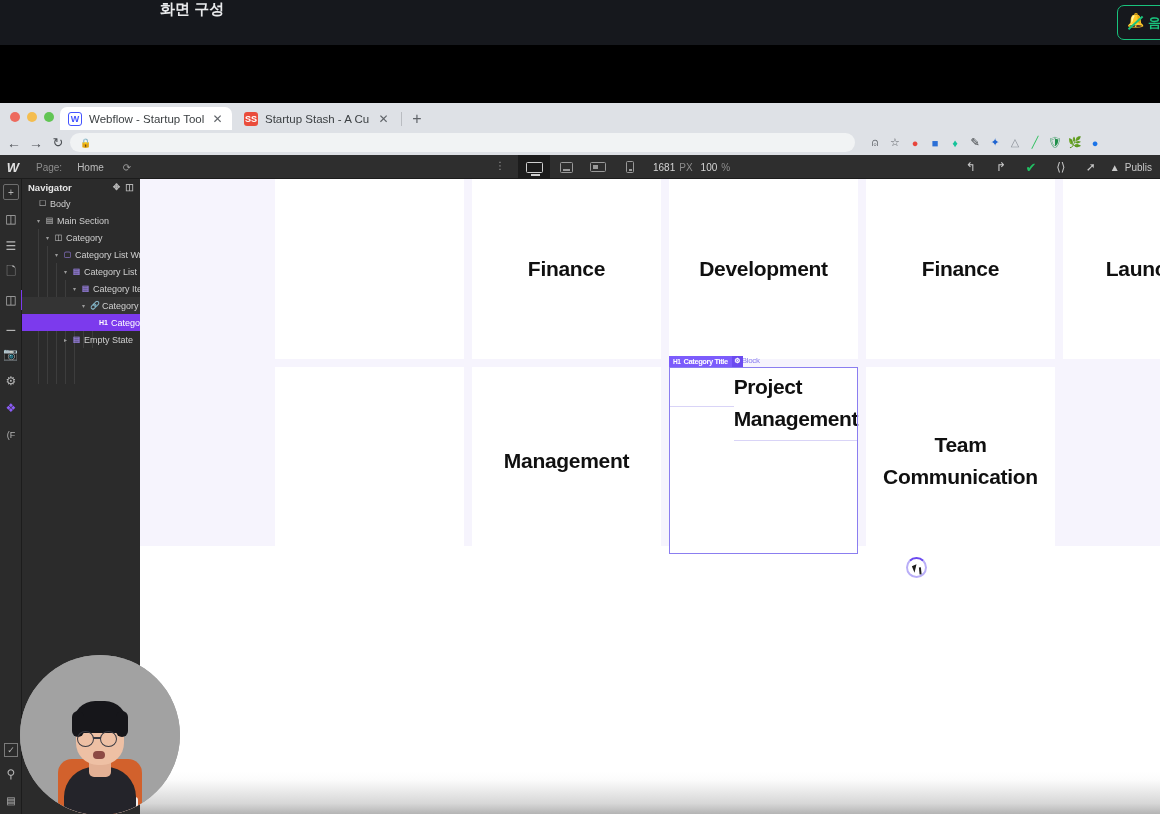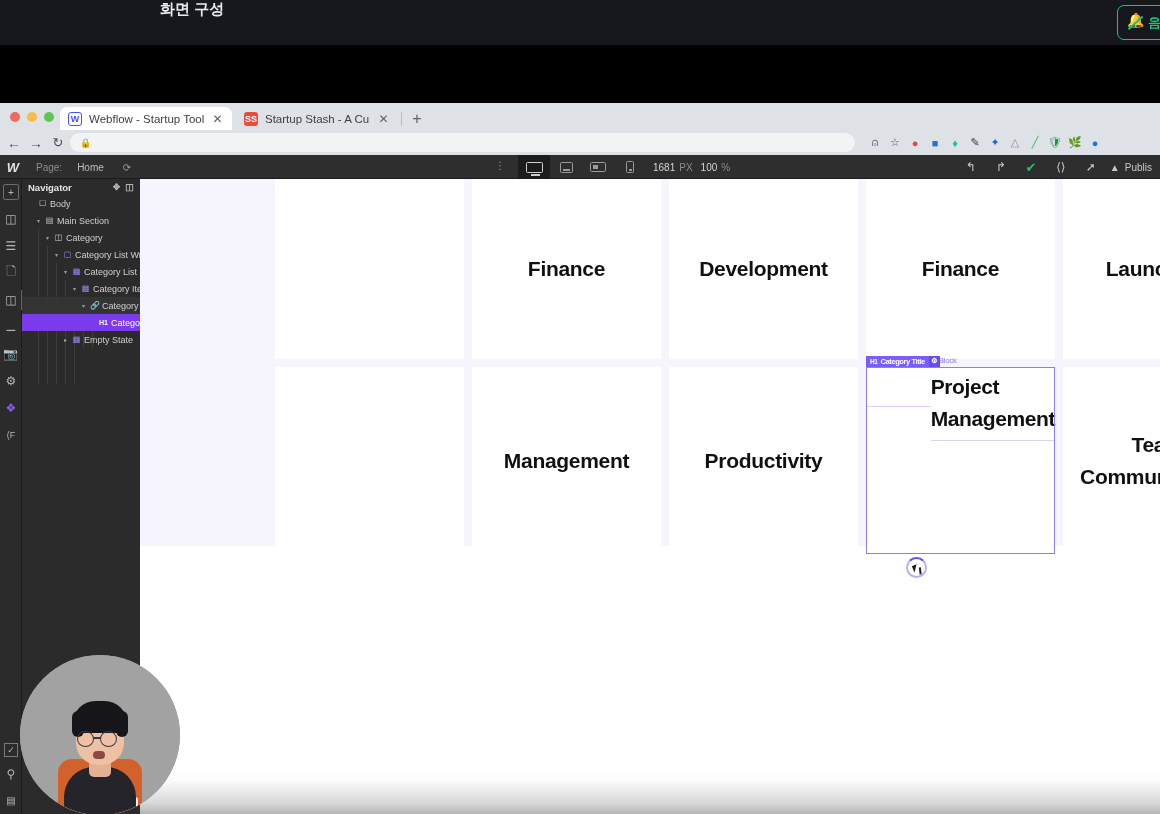--- a/index.html
+++ b/index.html
@@ -637,23 +637,20 @@
     <div class="card">
       <span>Launching</span>
     </div>
 
     <div class="card blank"></div>
 
     <div class="card r2">
       <span>Management</span>
     </div>
 
-    <div class="card r2">
-      <span>Productivity</span>
-    </div>
 
     <div class="card r2" id="card-pm">
       <div id="hover-label">
         <span>🔗</span>
         <span>Category Link Div Block</span>
       </div>
 
       <div class="pm-pad-top"></div>
 
       <div class="pm-h1">

